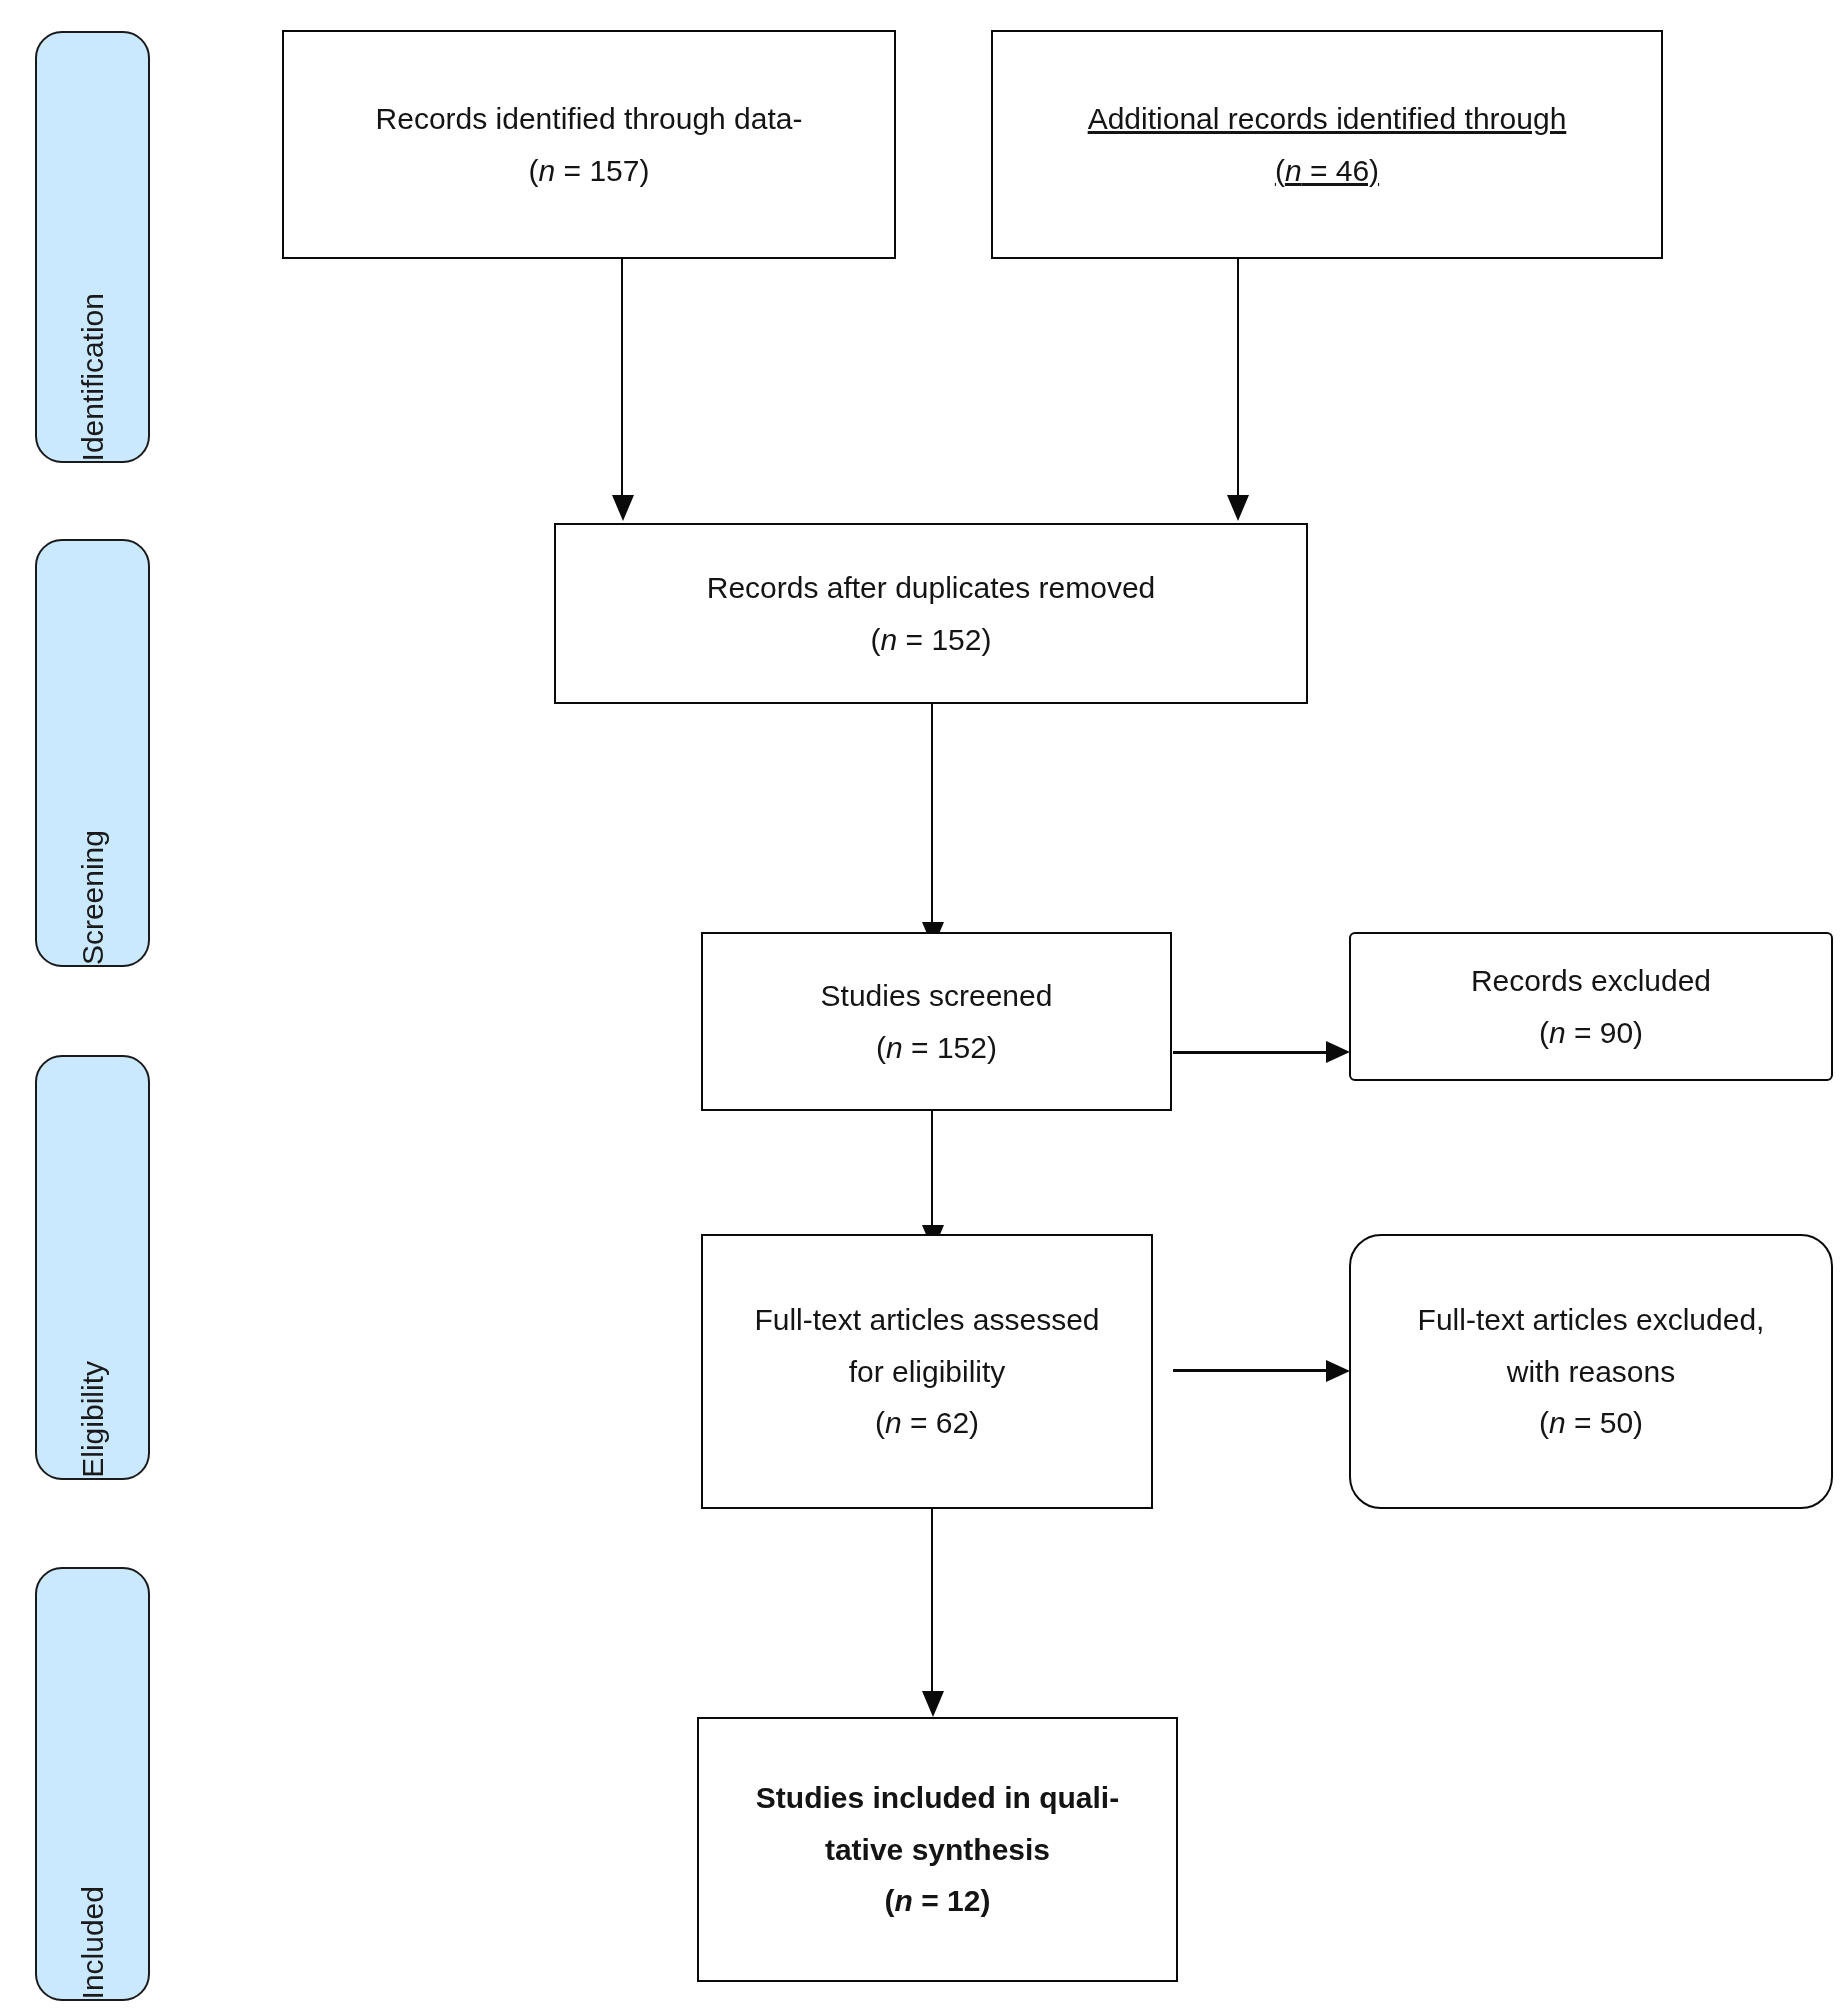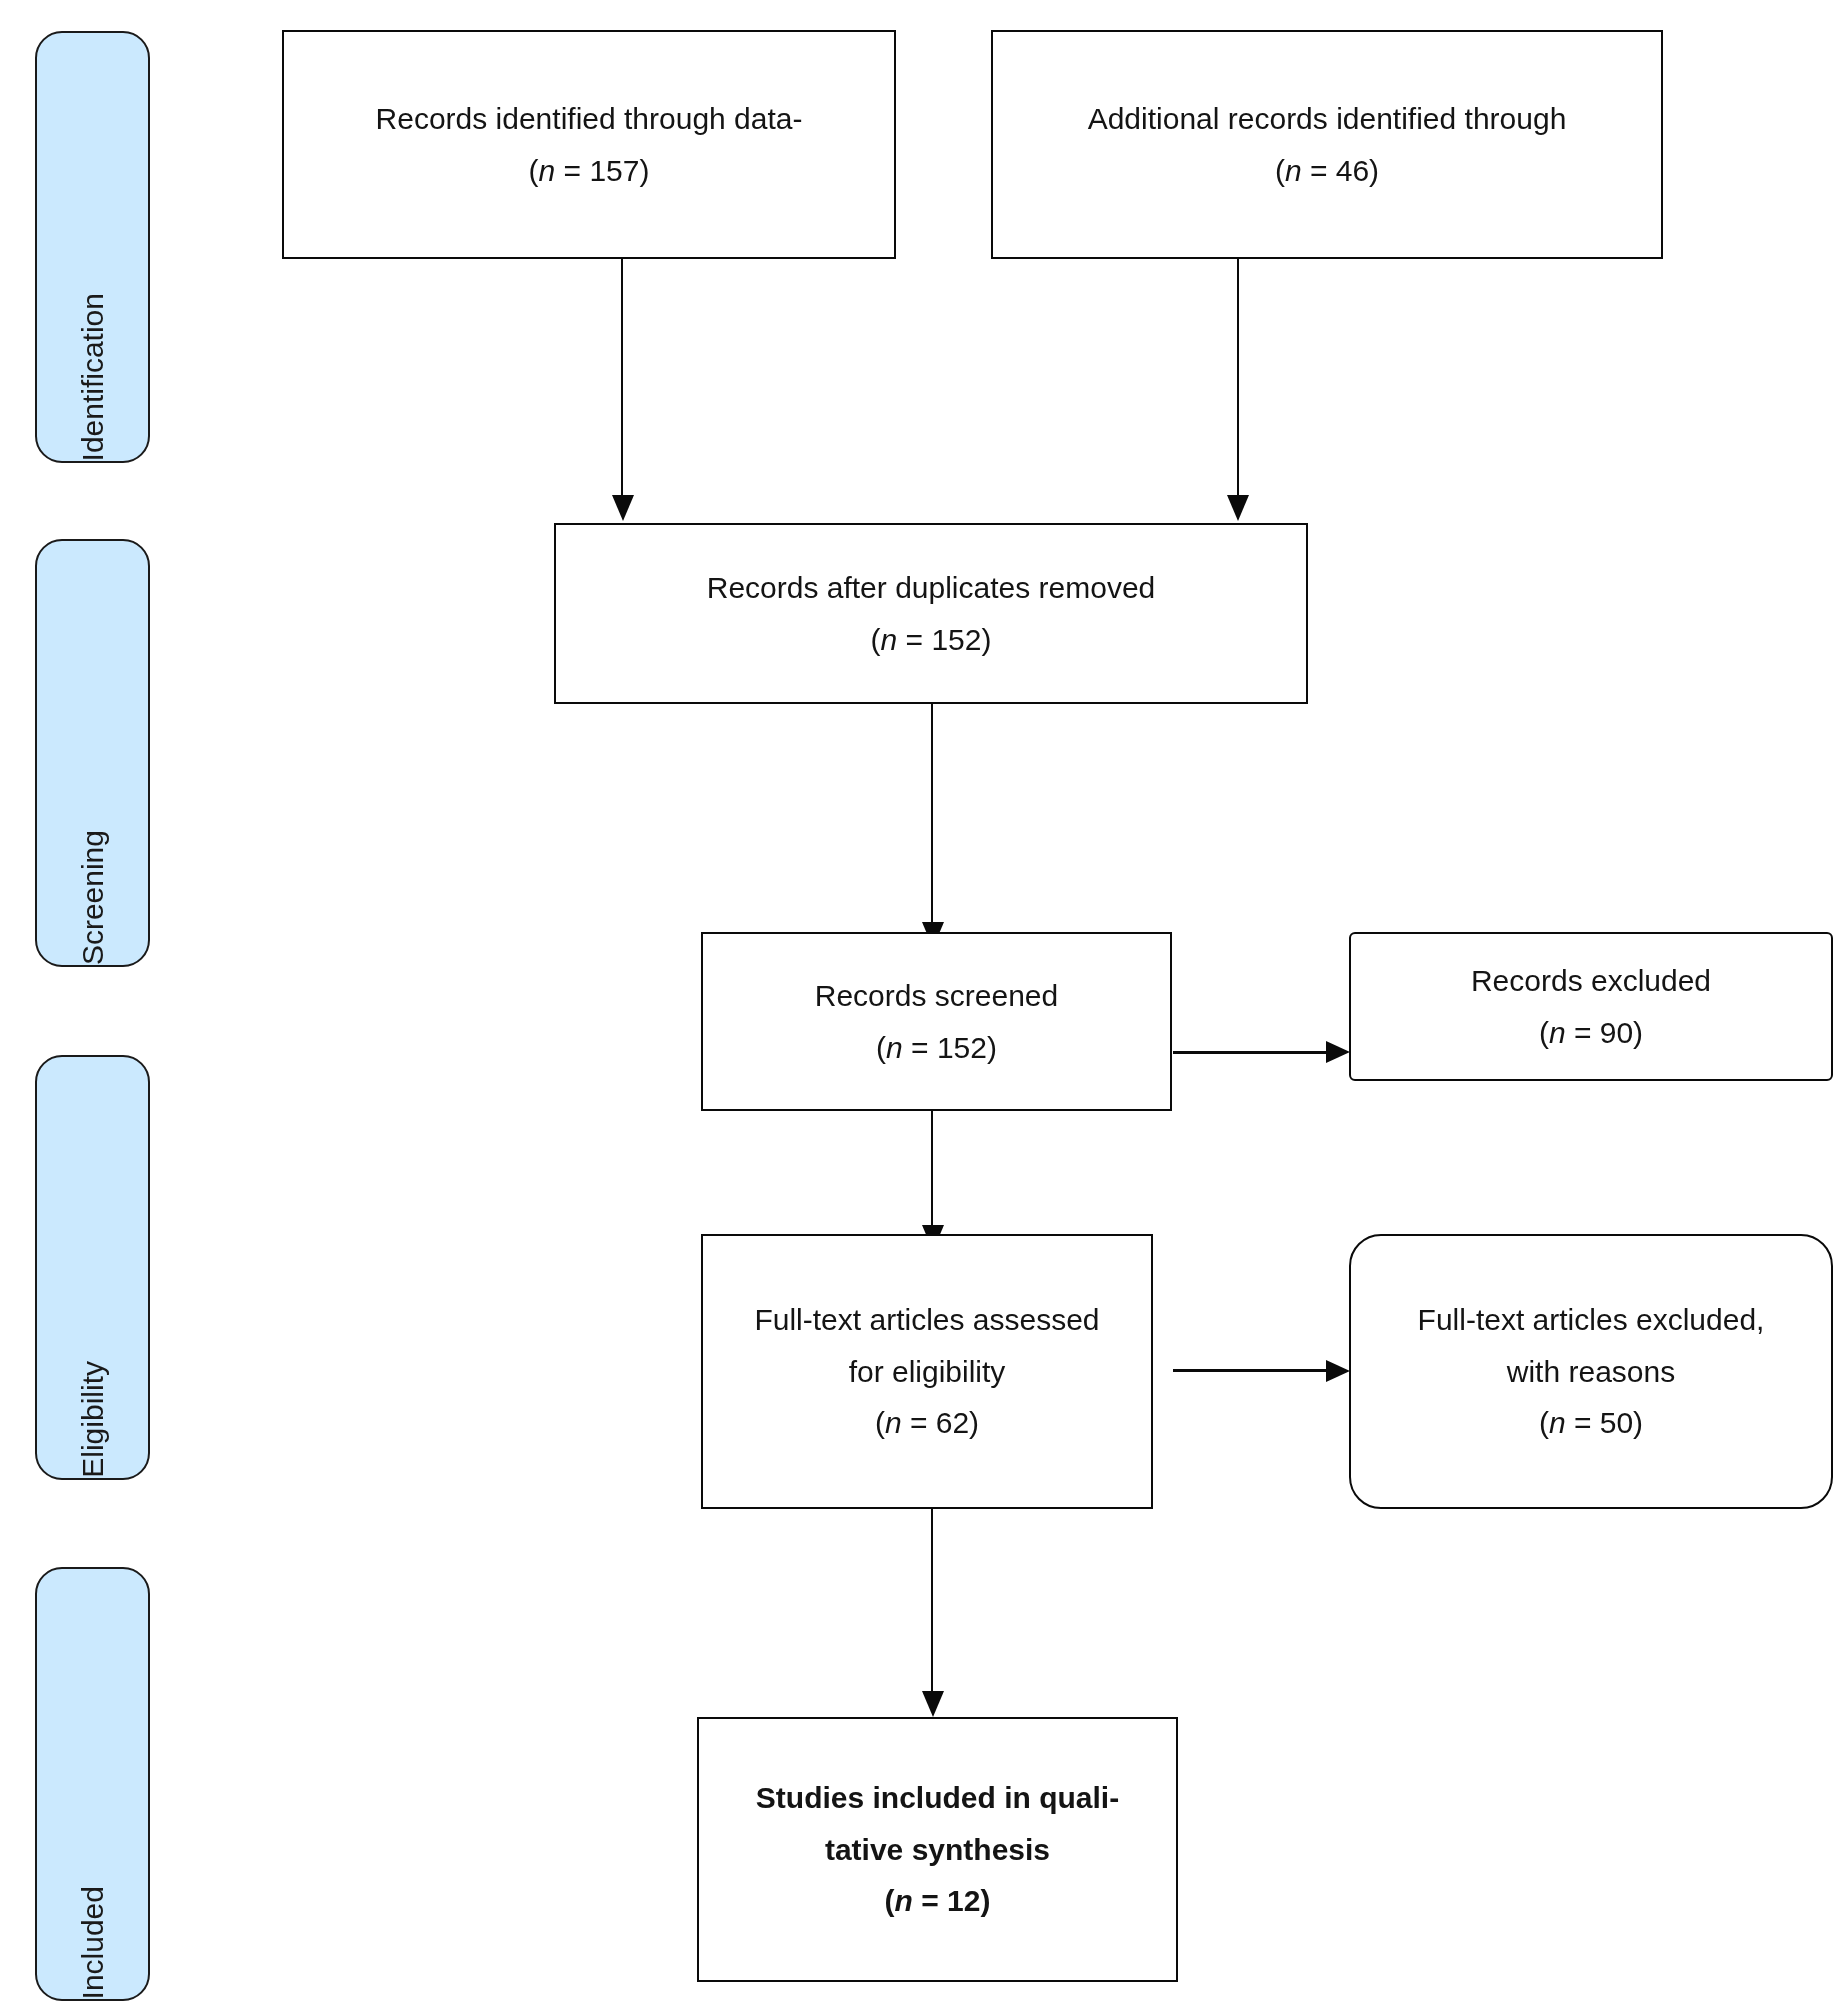--- a/index.html
+++ b/index.html
@@ -113,41 +113,41 @@
 
   <div class="stage-tab" style="left:35px; top:1567px; width:115px; height:434px;">
     <span class="stage-label">Included</span>
   </div>
 
   <div class="flow-box" style="left:282px; top:30px; width:614px; height:229px;">
     <span class="line">Records identified through data-</span>
     <span class="nval">(<i>n</i> = 157)</span>
   </div>
 
-  <div class="flow-box" style="left:991px; top:30px; width:672px; height:229px;">
+  <div class="flow-box" style="left:991px; top:30px; width:672px; height:229px;text-decoration:underline;">
     <span class="line">Additional records identified through</span>
     <span class="nval">(<i>n</i> = 46)</span>
   </div>
 
   <div class="v-line" style="left:621px; top:259px; width:2.4px; height:237px;"></div>
   <div class="arrow-down" style="left:612px; top:495px;"></div>
 
   <div class="v-line" style="left:1237px; top:259px; width:2.4px; height:237px;"></div>
   <div class="arrow-down" style="left:1227px; top:495px;"></div>
 
   <div class="flow-box" style="left:554px; top:523px; width:754px; height:181px;">
     <span class="line">Records after duplicates removed</span>
     <span class="nval">(<i>n</i> = 152)</span>
   </div>
 
   <div class="v-line" style="left:931px; top:704px; width:2.4px; height:219px;"></div>
   <div class="arrow-down" style="left:922px; top:922px;"></div>
 
   <div class="flow-box" style="left:701px; top:932px; width:471px; height:179px;">
-    <span class="line">Records screened</span>
+    <span class="line">Studies screened</span>
     <span class="nval">(<i>n</i> = 152)</span>
   </div>
 
   <div class="flow-box" style="left:1349px; top:932px; width:484px; height:149px;border-radius:6px;">
     <span class="line">Records excluded</span>
     <span class="nval">(<i>n</i> = 90)</span>
   </div>
 
   <div class="h-line" style="left:1173px; top:1051px; width:154px; height:2.9px;"></div>
   <div class="arrow-right" style="left:1326px; top:1041px;"></div>

